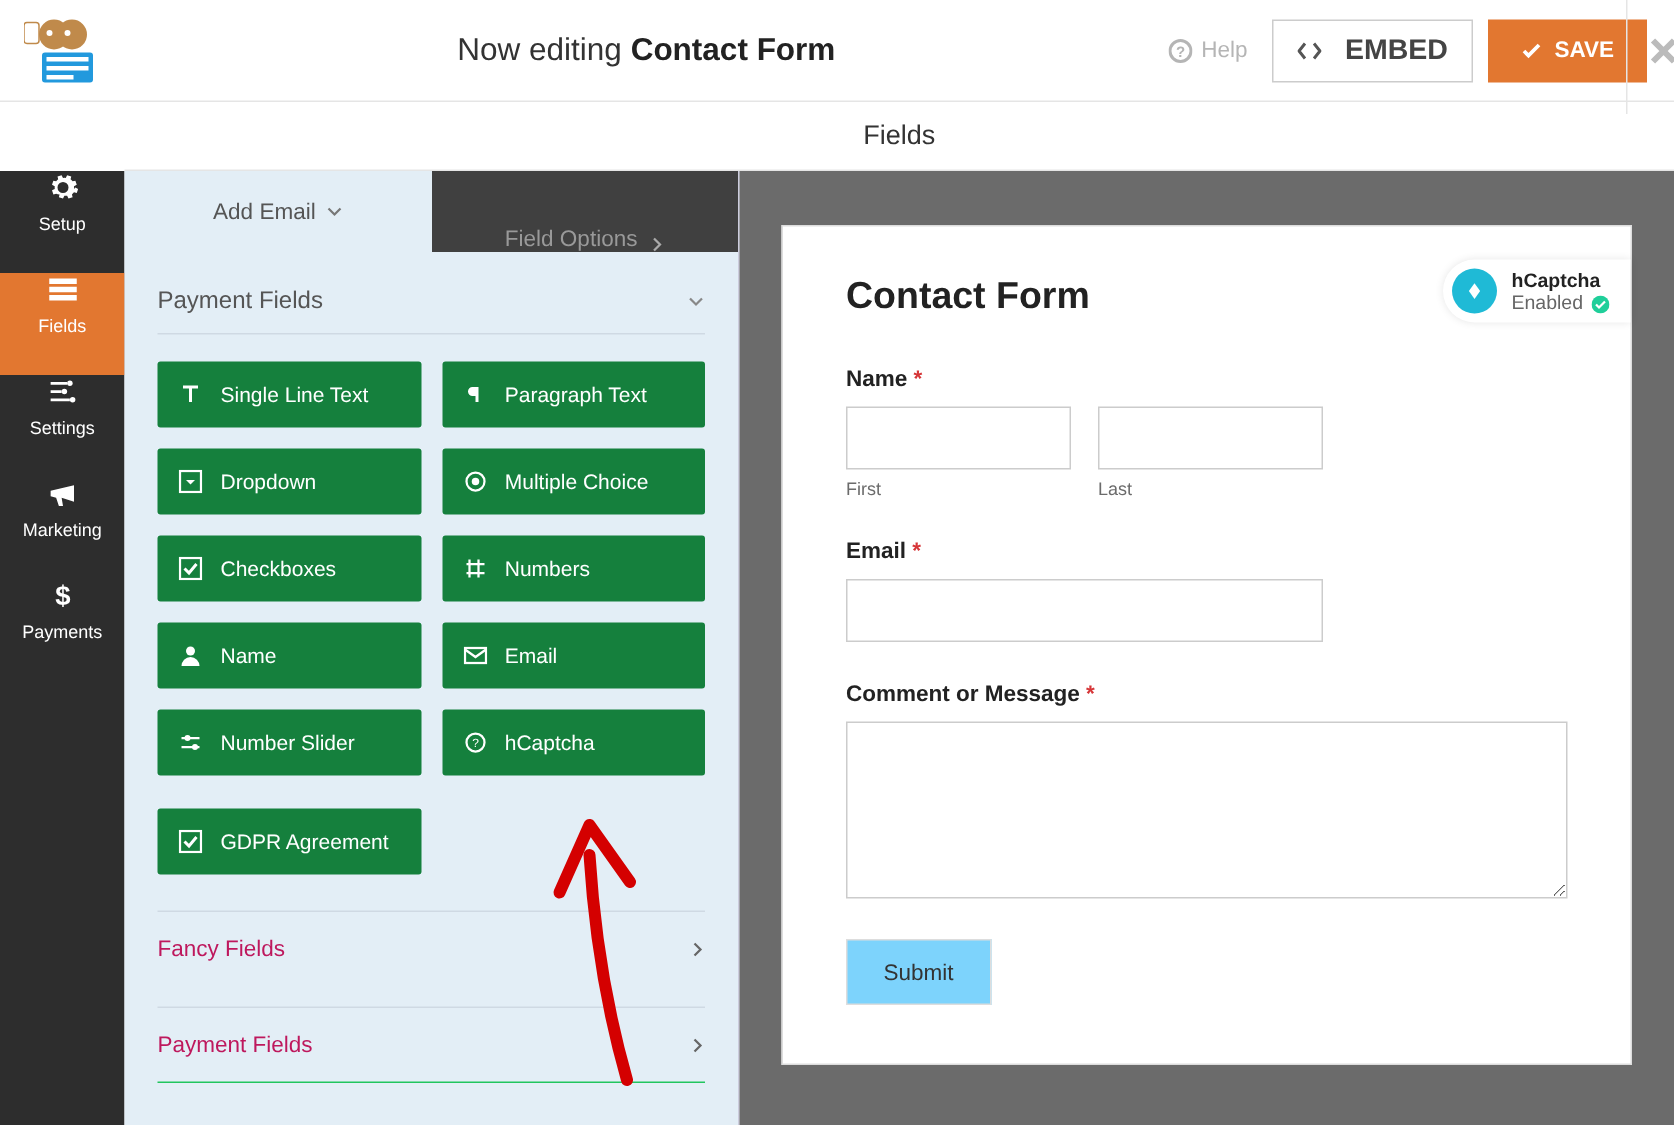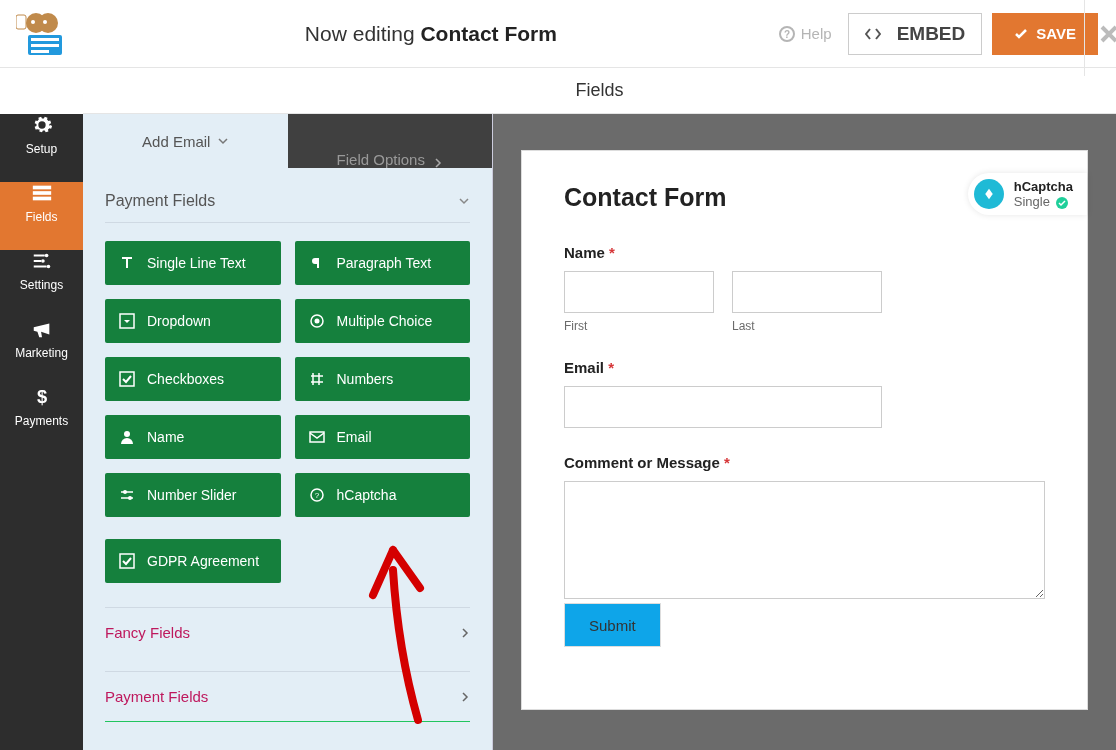--- a/index.html
+++ b/index.html
@@ -50,21 +50,21 @@
     .hcap-badge .ic svg{width:18px;height:18px;fill:#fff;}
     .hcap-badge .verify svg{width:12px;height:12px;fill:#1fcf9a;vertical-align:middle;margin-left:2px;}
     .flabel { font-size:15px; font-weight:600; color:#222; display:block; margin-bottom:10px;}
     .req { color:#d63638; }
     .name-row{ display:flex; gap:18px; margin-bottom:6px;}
     .name-row input{ width:150px; height:42px; border:1px solid #ccc; }
     .sublabels{ display:flex; gap:18px; font-size:12px; color:#6b6b6b; margin-bottom:26px;}
     .sublabels span{ width:150px;}
     .email-input{ width:318px; height:42px; border:1px solid #ccc; margin-bottom:26px;}
     .msg-area{ width:100%; height:118px; border:1px solid #ccc; resize:both; }
-    .submit-btn{ height:44px; padding:0 24px; background:#0ea5e9; border:1px solid #ddd; font-size:15px; color:#333; cursor:pointer;}
+    .submit-btn{ margin-top:22px; height:44px; padding:0 24px; background:#7dd3fc; border:1px solid #ddd; font-size:15px; color:#333; cursor:pointer;}
 
     
     .arrow{ position:absolute; left:348px; top:540px; pointer-events:none; }
   </style>
 </head>
 <body>
 
 <div class="topbar">
   <div class="logo">
     <svg width="52" height="46" viewBox="0 0 52 46">
@@ -270,21 +270,21 @@
   <div class="preview-wrap">
     <div class="preview">
       <div class="hcap-badge">
         <span class="ic">
             <svg viewBox="0 0 24 24">
               <path d="M7 12l5-7 5 7-5 7z" fill="#fff"></path>
             </svg>
           </span>
         <span>
           <div style="font-weight:600;color:#222;">hCaptcha</div>
-          <span class="verify"><span>Single</span> <svg viewBox="0 0 12 12">
+          <span class="verify"><span>Enabled</span> <svg viewBox="0 0 12 12">
                 <circle cx="6" cy="6" r="6" fill="#1fcf9a"></circle>
                 <path d="M3 6l2 2 4-4" stroke="#fff" stroke-width="1.5" fill="none"></path>
               </svg></span>
         </span>
       </div>
 
       <h1>Contact Form</h1>
 
       <label class="flabel"><span>Name</span><span class="req"> *</span></label>
       <div class="name-row">

